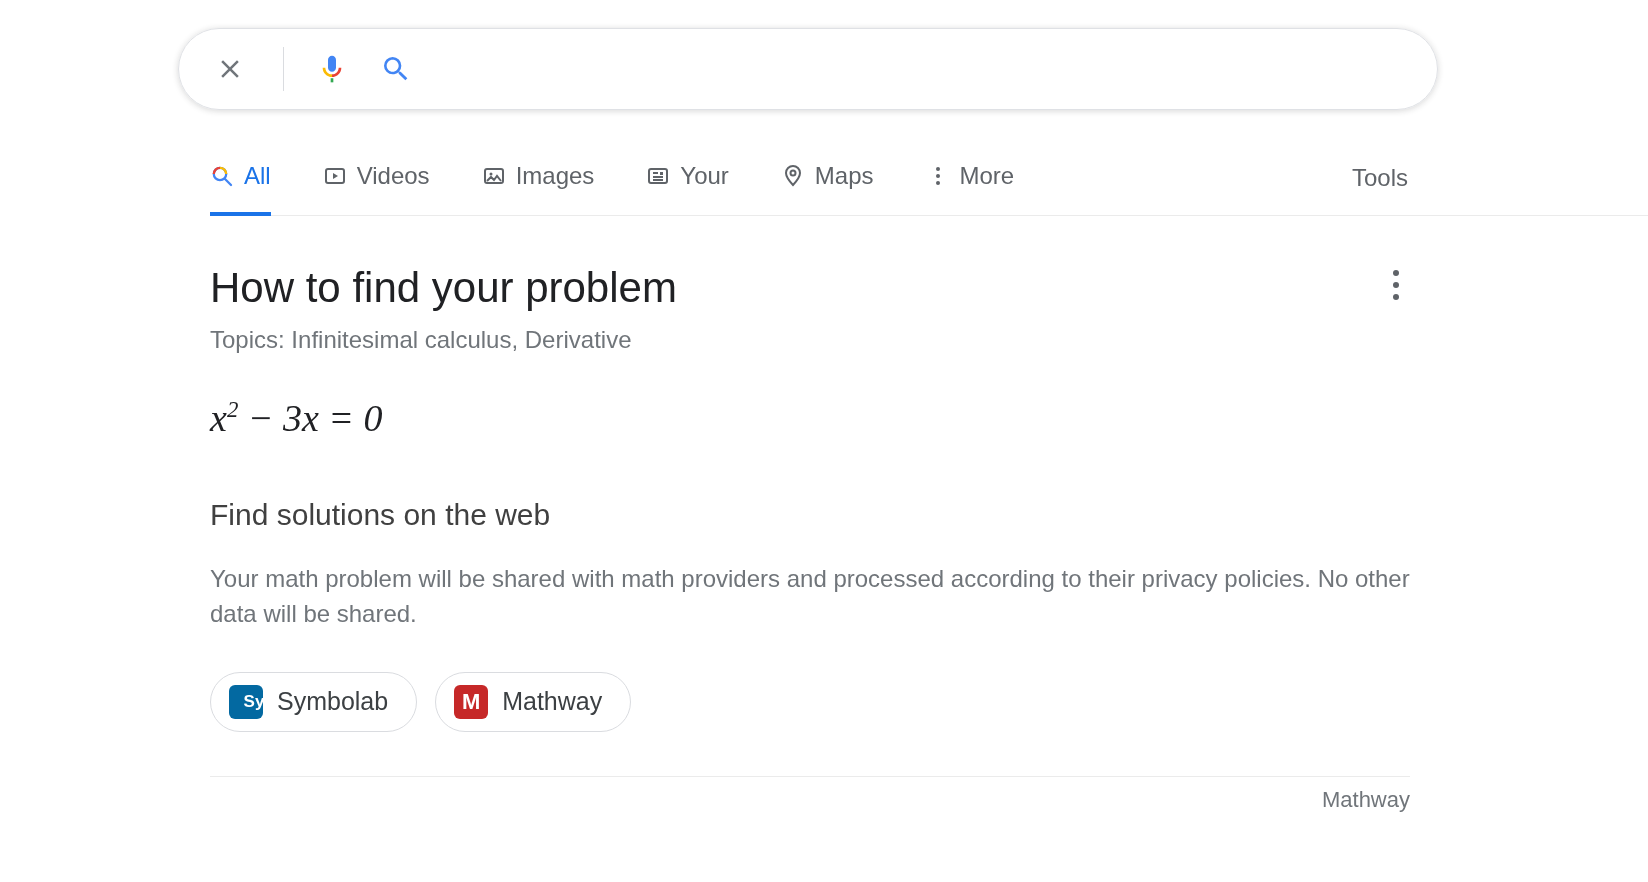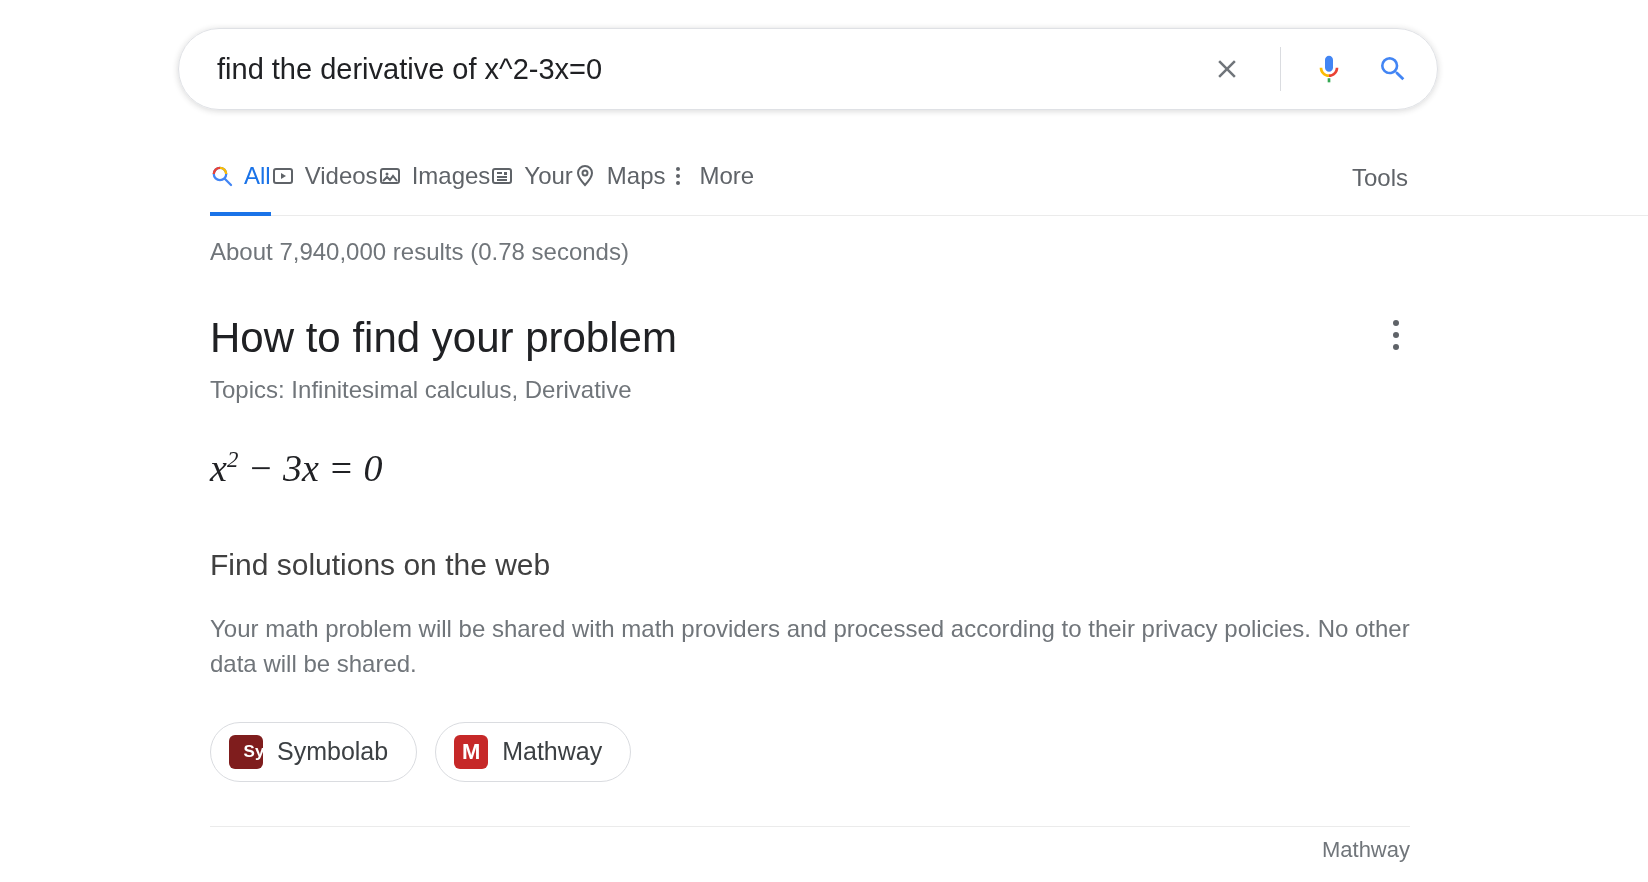--- a/index.html
+++ b/index.html
@@ -56,20 +56,21 @@
     display: flex;
     align-items: center;
     margin-left: 210px;
     margin-top: 48px;
     border-bottom: 1px solid #ebebeb;
     width: calc(100% - 210px);
     padding-right: 0;
   }
   .tabs-left {
     display: flex;
+    gap: 52px;
     align-items: center;
   }
   .tab {
     display: flex;
     align-items: center;
     gap: 10px;
     font-size: 24px;
     color: #5f6368;
     padding-bottom: 22px;
     padding-top: 4px;
@@ -163,21 +164,21 @@
     padding: 12px 28px 12px 18px;
     font-size: 25px;
     color: #3c4043;
     cursor: pointer;
   }
   .chip-icon {
     width: 34px; height: 34px; border-radius: 6px;
     display: flex; align-items: center; justify-content: center;
     font-size: 17px; font-weight: bold; color: #fff;
   }
-  .chip-icon.sy { background: #7f1d1d; padding-left: 16px; }
+  .chip-icon.sy { background: #0369a1; padding-left: 16px; }
   .chip-icon.mw { background: #c62828; font-size: 22px;}
   .feedback-row {
     margin-left: 210px;
     width: 1200px;
     border-top: 1px solid #ebebeb;
     margin-top: 44px;
     display: flex;
     justify-content: flex-end;
     padding-top: 10px;
   }
@@ -187,21 +188,20 @@
     cursor: pointer;
   }
 </style>
 </head>
 <body>
 
 <div class="container">
 
   <div class="search-bar-wrap">
     <div class="search-bar">
-      <input class="search-input" type="text" value="find the derivative of x^2-3x=0" style="">
       <div class="sb-icons">
         <div class="clear-btn">
           <svg width="30" height="30" viewBox="0 0 24 24">
               <path fill="#70757a" d="M19 6.41 17.59 5 12 10.59 6.41 5 5 6.41 10.59 12 5 17.59 6.41 19 12 13.41 17.59 19 19 17.59 13.41 12z"></path>
             </svg>
         </div>
         <div class="sb-divider"></div>
         <div class="mic-btn">
           <svg width="32" height="32" viewBox="0 0 24 24">
             <path fill="#4285f4" d="M12 14c1.66 0 3-1.34 3-3V5c0-1.66-1.34-3-3-3S9 3.34 9 5v6c0 1.66 1.34 3 3 3z"></path>
@@ -267,21 +267,20 @@
             <circle cx="12" cy="5" r="2"></circle>
             <circle cx="12" cy="12" r="2"></circle>
             <circle cx="12" cy="19" r="2"></circle>
           </svg>
         <span>More</span>
       </div>
     </div>
     <div class="tools-btn">Tools</div>
   </div>
 
-  <div class="stats">About 7,940,000 results (0.78 seconds)</div>
 
   <div class="main-block">
     <div class="kebab">
       <span></span>
         <span></span>
         <span></span>
     </div>
     <h2 class="block-title">How to find your problem</h2>
     <div class="topics">Topics: Infinitesimal calculus, Derivative</div>
     <div class="equation">

